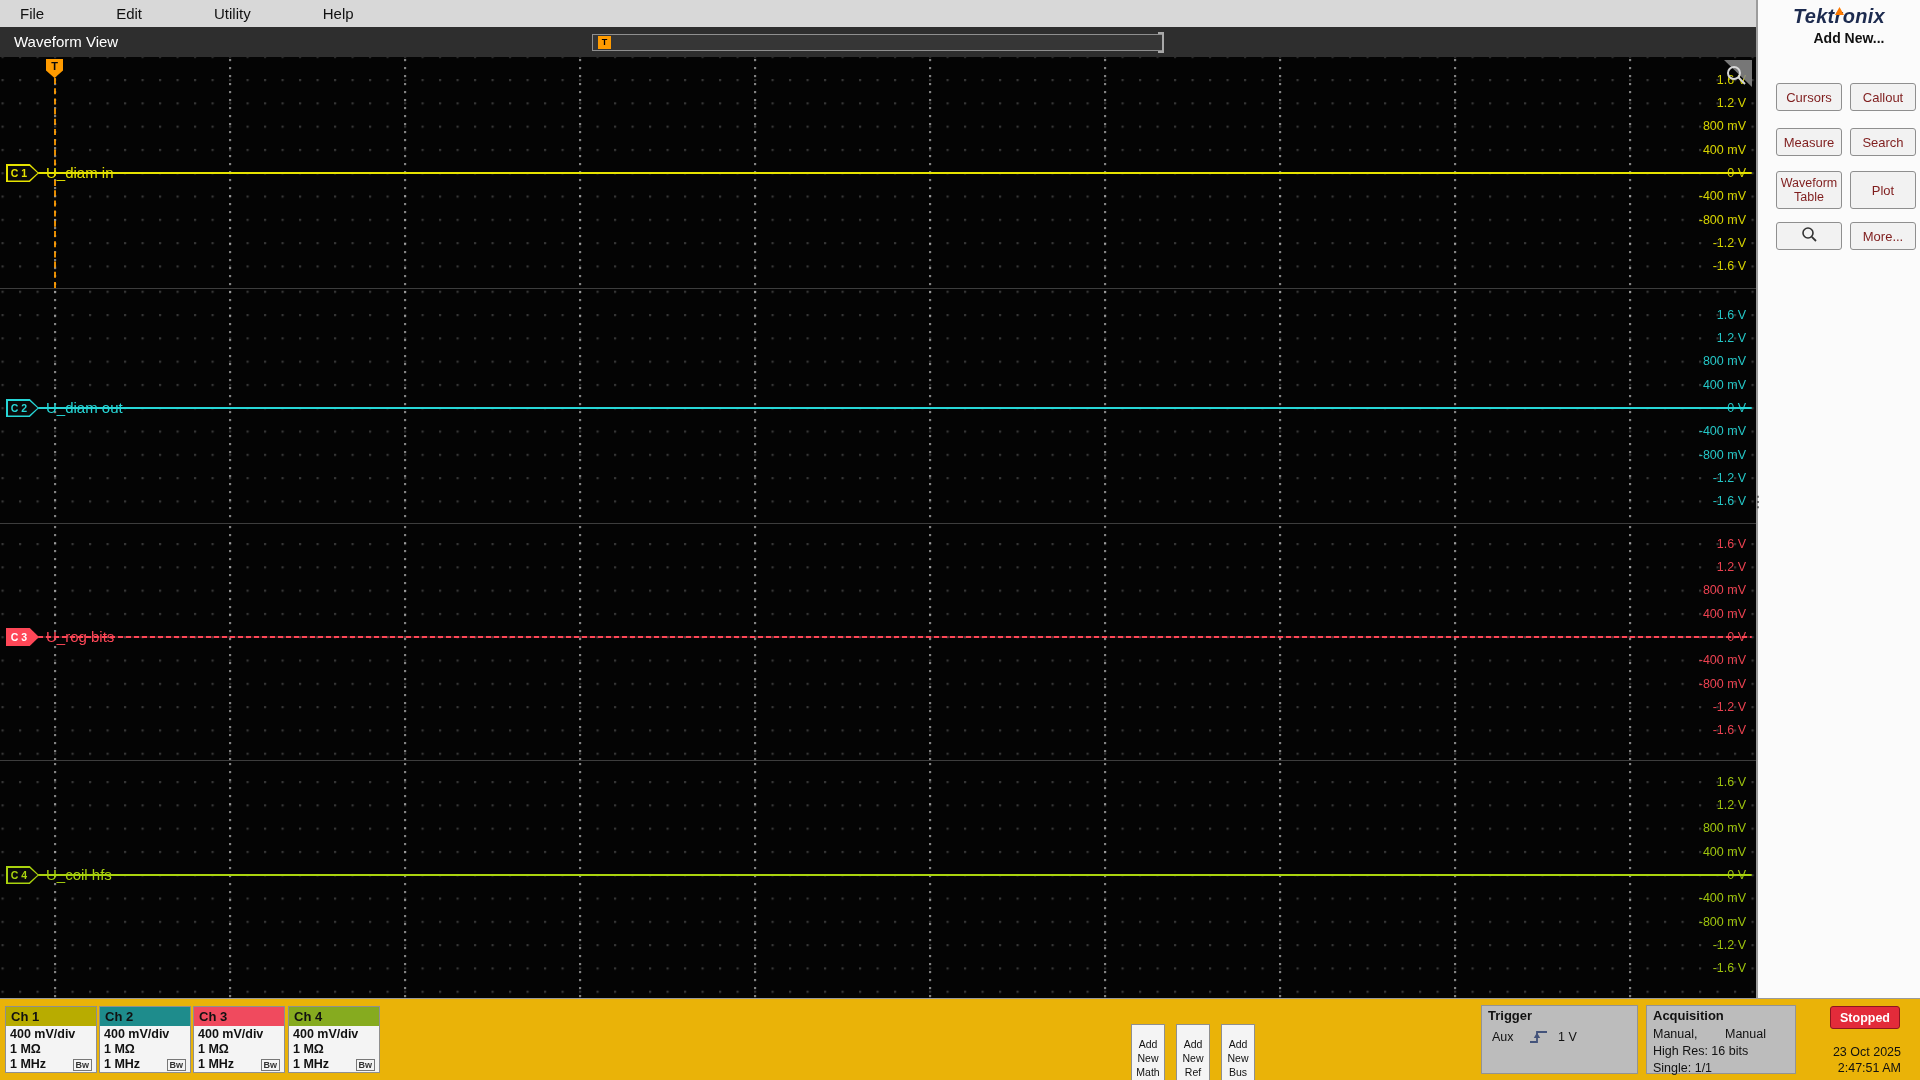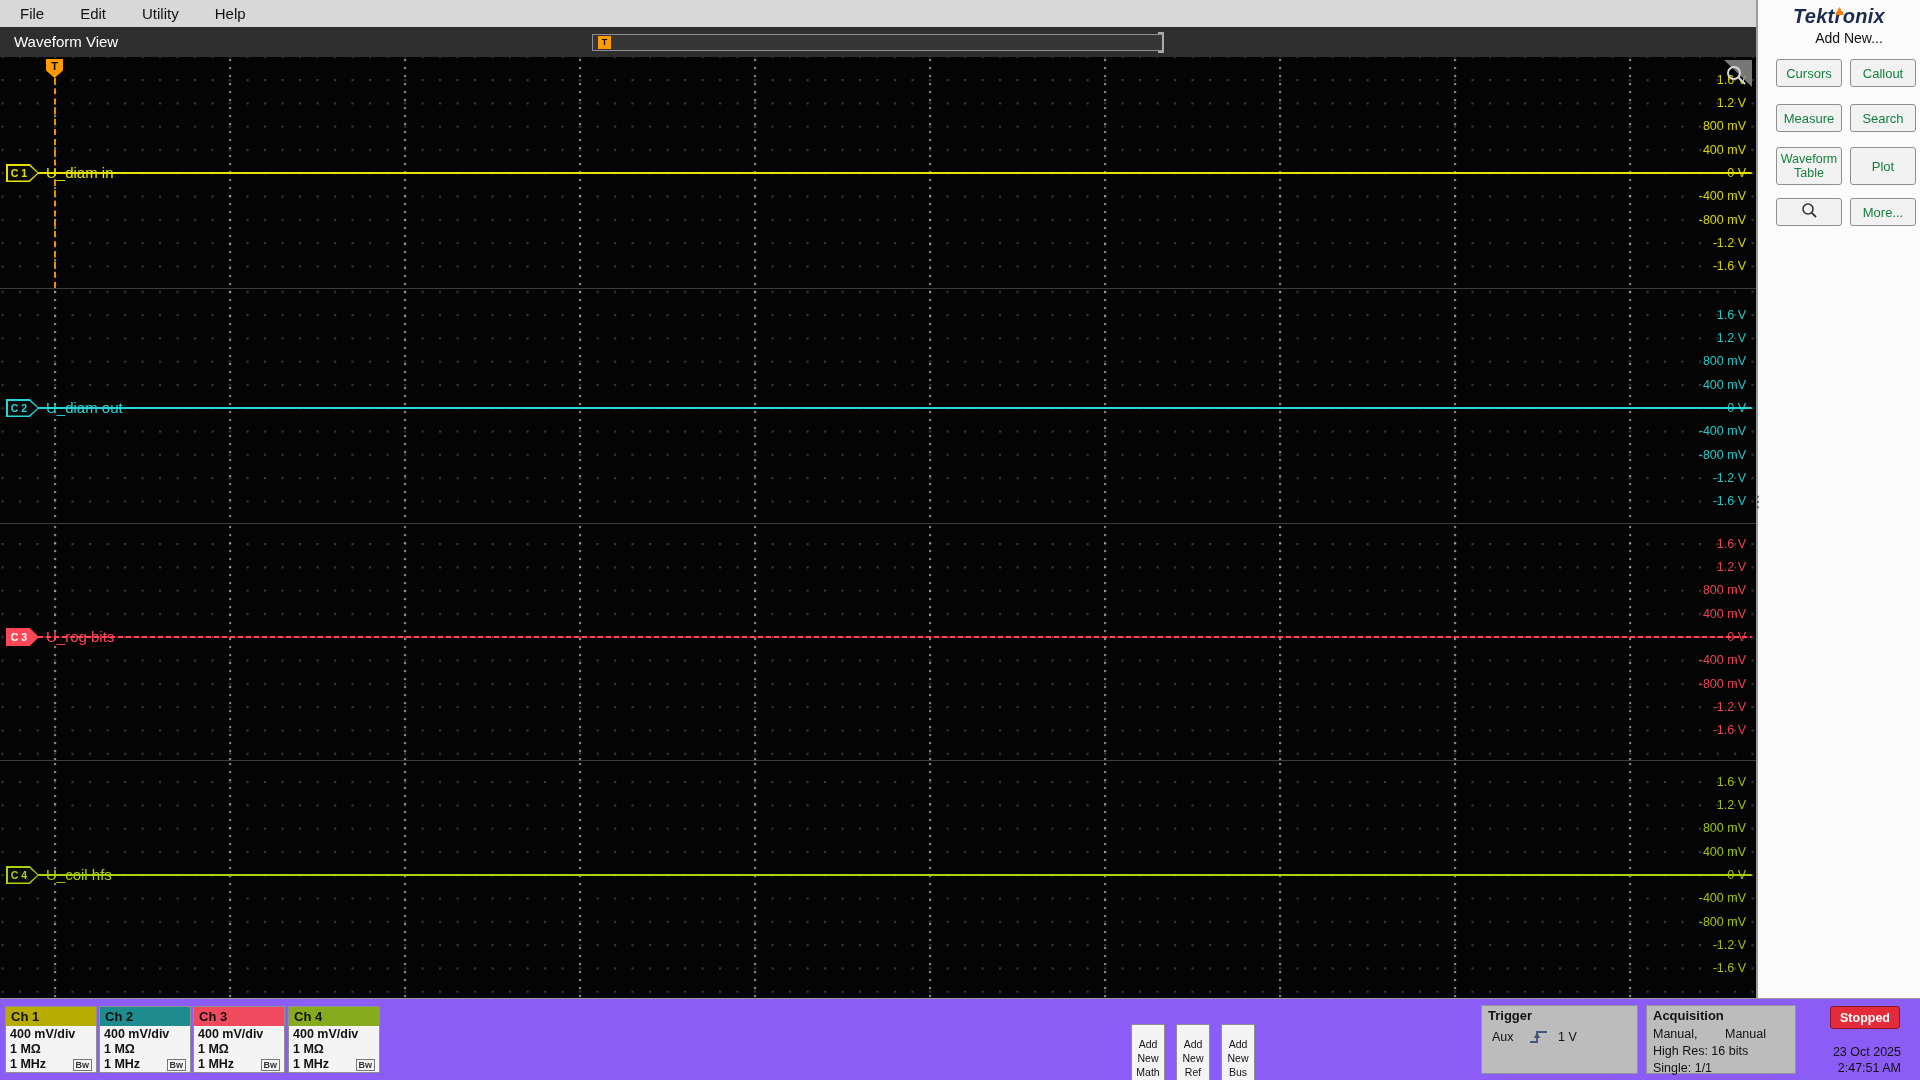--- a/index.html
+++ b/index.html
@@ -1,21 +1,21 @@
 <!DOCTYPE html>
 <html><head>
 <meta charset="utf-8">
 <style>
   * { box-sizing: border-box; margin: 0; padding: 0; }
   html,body { width:1920px; height:1080px; overflow:hidden; }
   body { font-family:"Liberation Sans","DejaVu Sans",sans-serif; background:#c9c9c9; position:relative; color:#111; }
 
   
   .menubar { position:absolute; left:0; top:0; width:1828px; height:27px; background:#d8d8d8;
-             display:flex; align-items:center; gap:36px; padding-left:20px; font-size:15px; }
+             display:flex; align-items:center; gap:72px; padding-left:20px; font-size:15px; }
   .menubar span { cursor:default; }
 
   
   .wf-header { position:absolute; left:0; top:27px; width:1756px; height:30px; background:#2e2e2e; }
   .wf-title { position:absolute; left:14px; top:0; line-height:30px; color:#fff; font-size:15px; }
   .map { position:absolute; left:592px; top:7px; width:572px; height:17px; border:1px solid #8f8f8f; background:rgba(255,255,255,.04); }
   .map-t { position:absolute; left:5px; top:1px; width:13px; height:13px; background:#ff9b00; color:#000;
            font-size:9px; font-weight:bold; text-align:center; line-height:13px; }
   .map-end { position:absolute; right:-1px; top:-3px; width:6px; height:21px;
              border-top:2px solid #a8a8a8; border-bottom:2px solid #a8a8a8; border-right:2px solid #a8a8a8; }
@@ -62,30 +62,30 @@
   .tl { position:absolute; transform:translateX(-50%); font-size:12.5px; color:#cfcfcf; white-space:nowrap; }
 
   .scope-zoom { position:absolute; right:4px; top:3px; width:32px; height:27px; }
 
   
   .rpanel { position:absolute; left:1756px; top:0; width:164px; height:998px; background:#fbfbfb; border-left:2px solid #9c9c9c; }
   .logo { position:absolute; top:5px; left:0; right:0; text-align:center; font-size:20px; font-weight:bold;
           font-style:italic; color:#1d2b4f; letter-spacing:.3px; }
   .logo-accent { position:absolute; top:7px; left:50%; margin-left:-4px; width:9px; height:8px; background:#ff7a00;
                  clip-path:polygon(0 100%,50% 0,100% 100%); }
-  .addnew { position:absolute; top:30px; left:0; right:0; text-align:center; font-size:14px; font-weight:normal;padding-left:20px; }
+  .addnew { position:absolute; top:30px; left:0; right:0; text-align:center; font-size:14px; font-weight:bold;padding-left:20px; }
   .pbtn { position:absolute; width:66px; background:#f2f2f2; border:1px solid #8f8f8f; border-radius:3px;
-          font-size:13px; color:#15803d; display:flex; align-items:center; justify-content:center;
-          text-align:center; cursor:pointer; }
+          font-size:13px; color:#7f1d1d; display:flex; align-items:center; justify-content:center;
+          text-align:center; cursor:pointer;margin-top:24px; }
   .h28 { height:28px; } .h38 { height:38px; }
   .two-line { font-size:12.5px; line-height:1.15; flex-direction:column; }
   .grab { position:absolute; left:-8px; top:498px; font-size:16px; color:#555; letter-spacing:0; line-height:7px; }
 
   
-  .bbar { position:absolute; left:0; top:998px; width:1920px; height:82px; background:#8b5cf6; border-top:1px solid #9a9a9a; }
+  .bbar { position:absolute; left:0; top:998px; width:1920px; height:82px; background:#eab308; border-top:1px solid #9a9a9a; }
   .chbox { position:absolute; top:7px; width:92px; height:67px; background:#f4f4f4; border:1px solid #8f8f8f; cursor:pointer; }
   .chbox-head { height:19px; font-size:13px; font-weight:bold; padding-left:5px; line-height:19px; }
   .h1 { background:#b8ac00; } .h2 { background:#1e8c8c; } .h3 { background:#f04a5e; } .h4 { background:#86ab1f; }
   .chbox-body { padding:1px 4px; font-size:12.5px; line-height:15px;font-weight:bold; }
   .bwrow { display:flex; justify-content:space-between; align-items:center; }
   .bwb { font-size:9px; border:1px solid #777; padding:0 2px; line-height:10px; color:#333; }
 
   .addbtn { position:absolute; top:25px; width:34px; height:67px; background:#f4f4f4; border:1px solid #8f8f8f;
             font-size:10.5px; text-align:center; display:flex; flex-direction:column; justify-content:center;
             gap:2px; cursor:pointer; }

